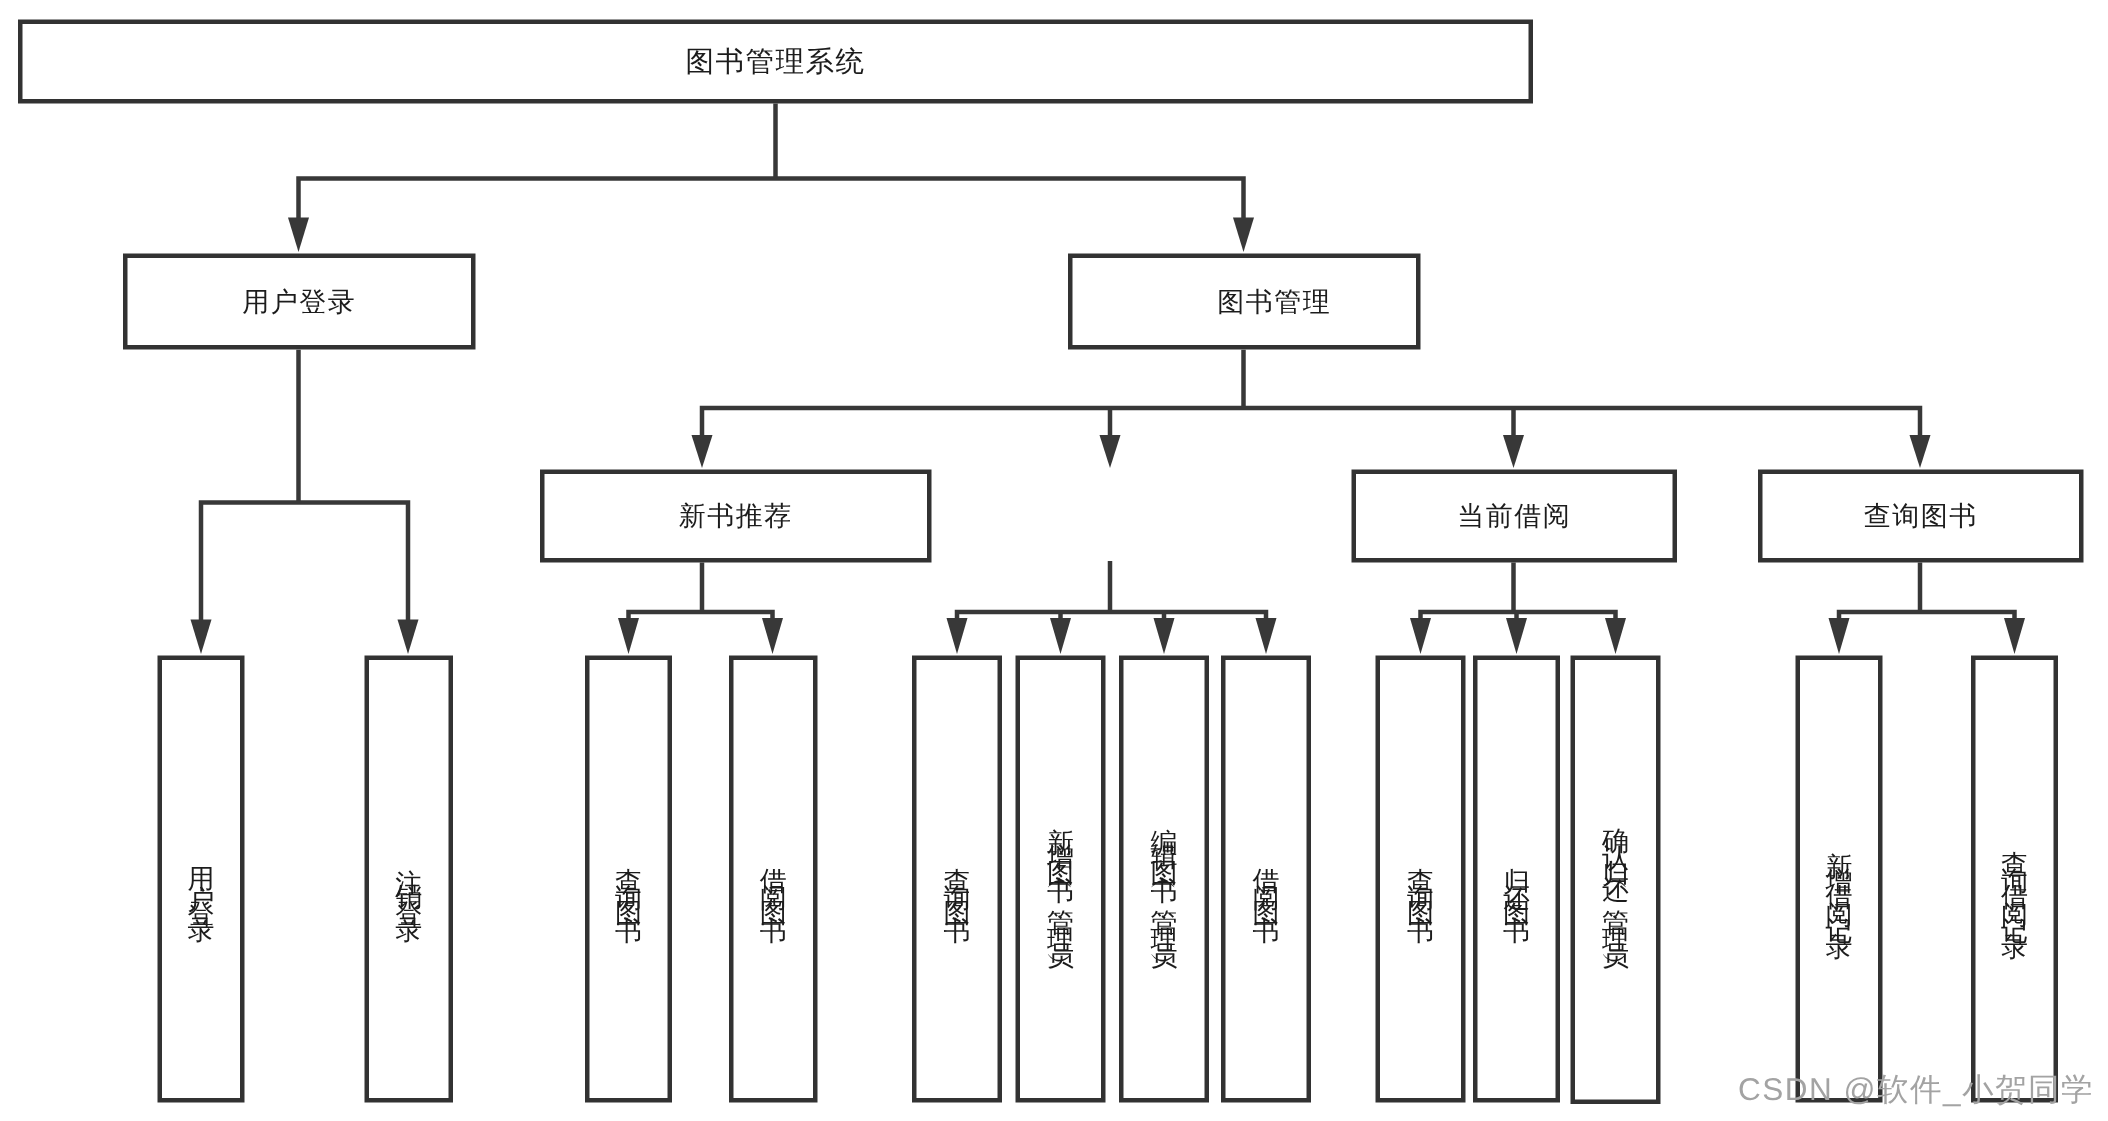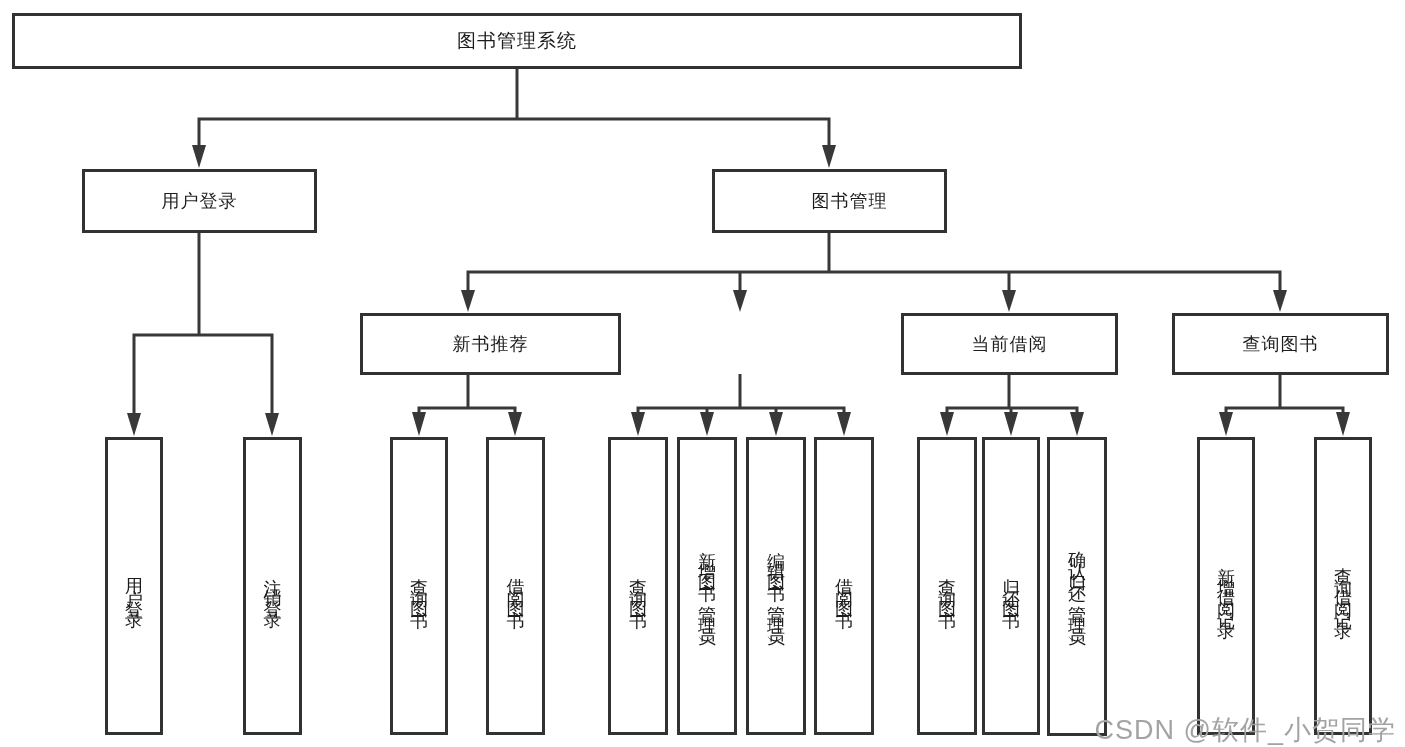--- a/index.html
+++ b/index.html
@@ -45,21 +45,21 @@
     writing-mode: vertical-rl;
     text-orientation: mixed;
     font-size: 18px;
     letter-spacing: 11px;
     line-height: 1;
   }
   .watermark {
     position: absolute;
     right: 9px;
     top: 712px;
-    font-size: 27px;
+    font-size: 21px;
     color: #a3a3a3;
     letter-spacing: 1px;
     z-index: 5;
     white-space: nowrap;
   }
 </style>
 </head>
 <body>
 
 <div class="stage">

